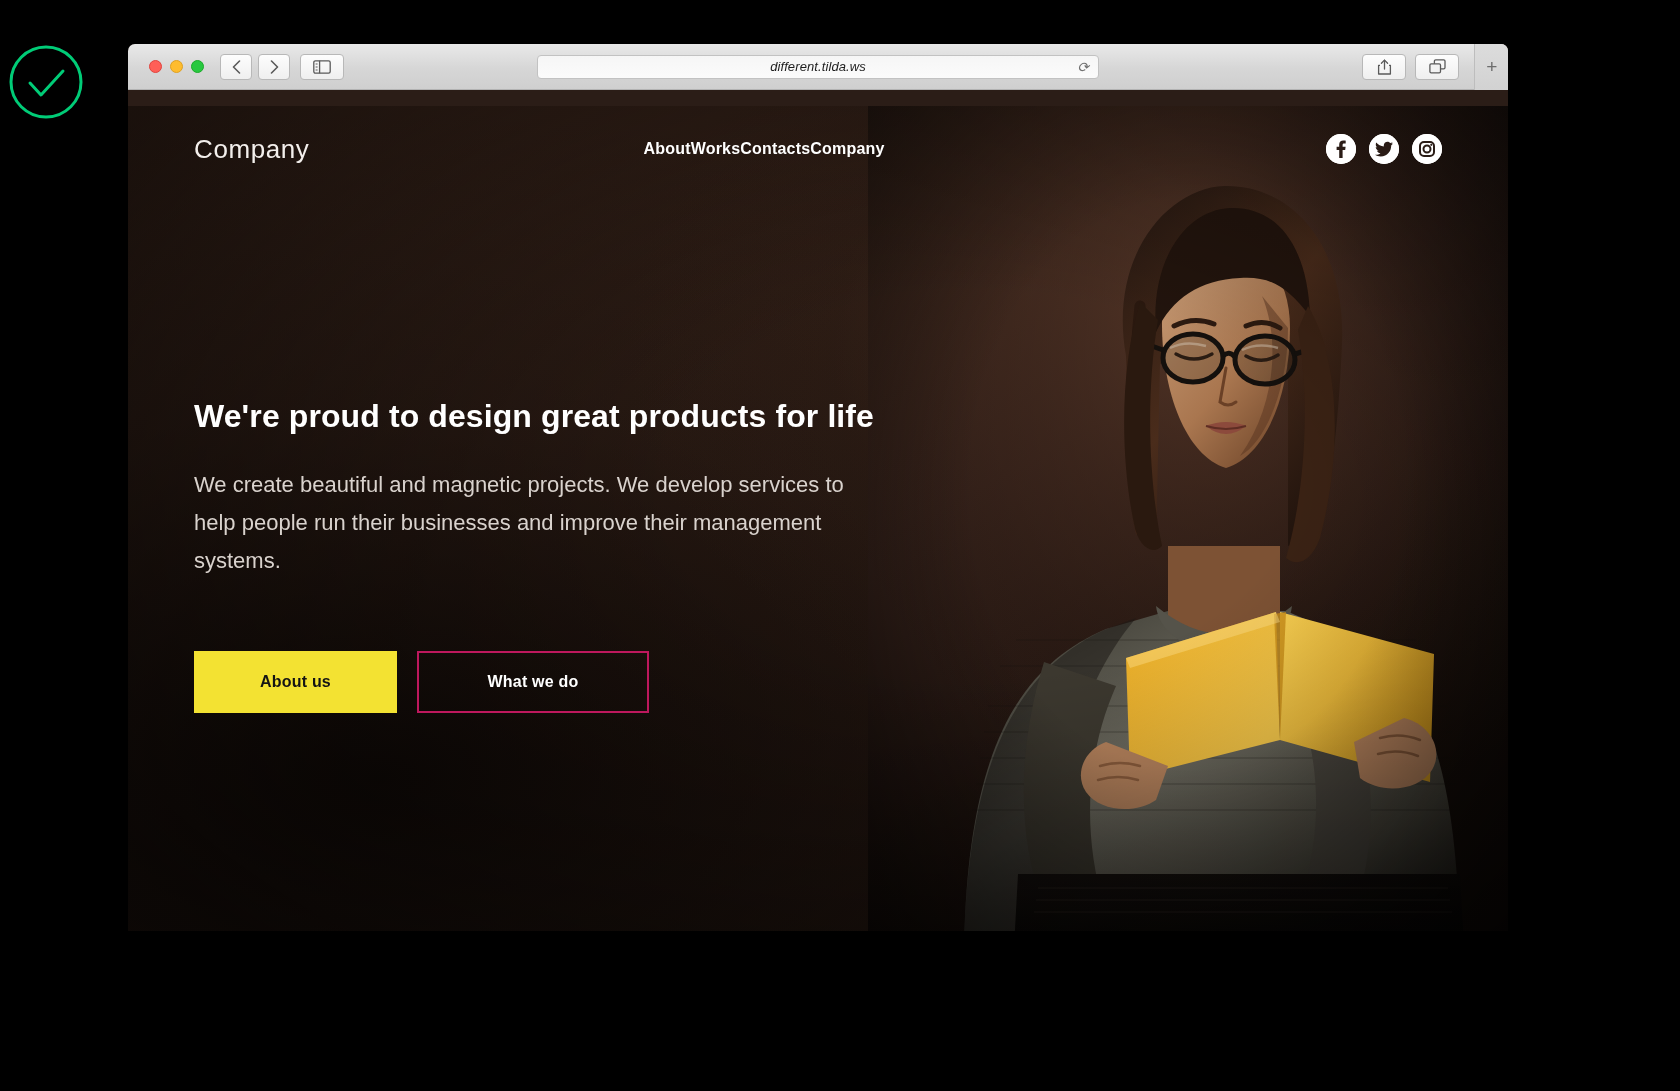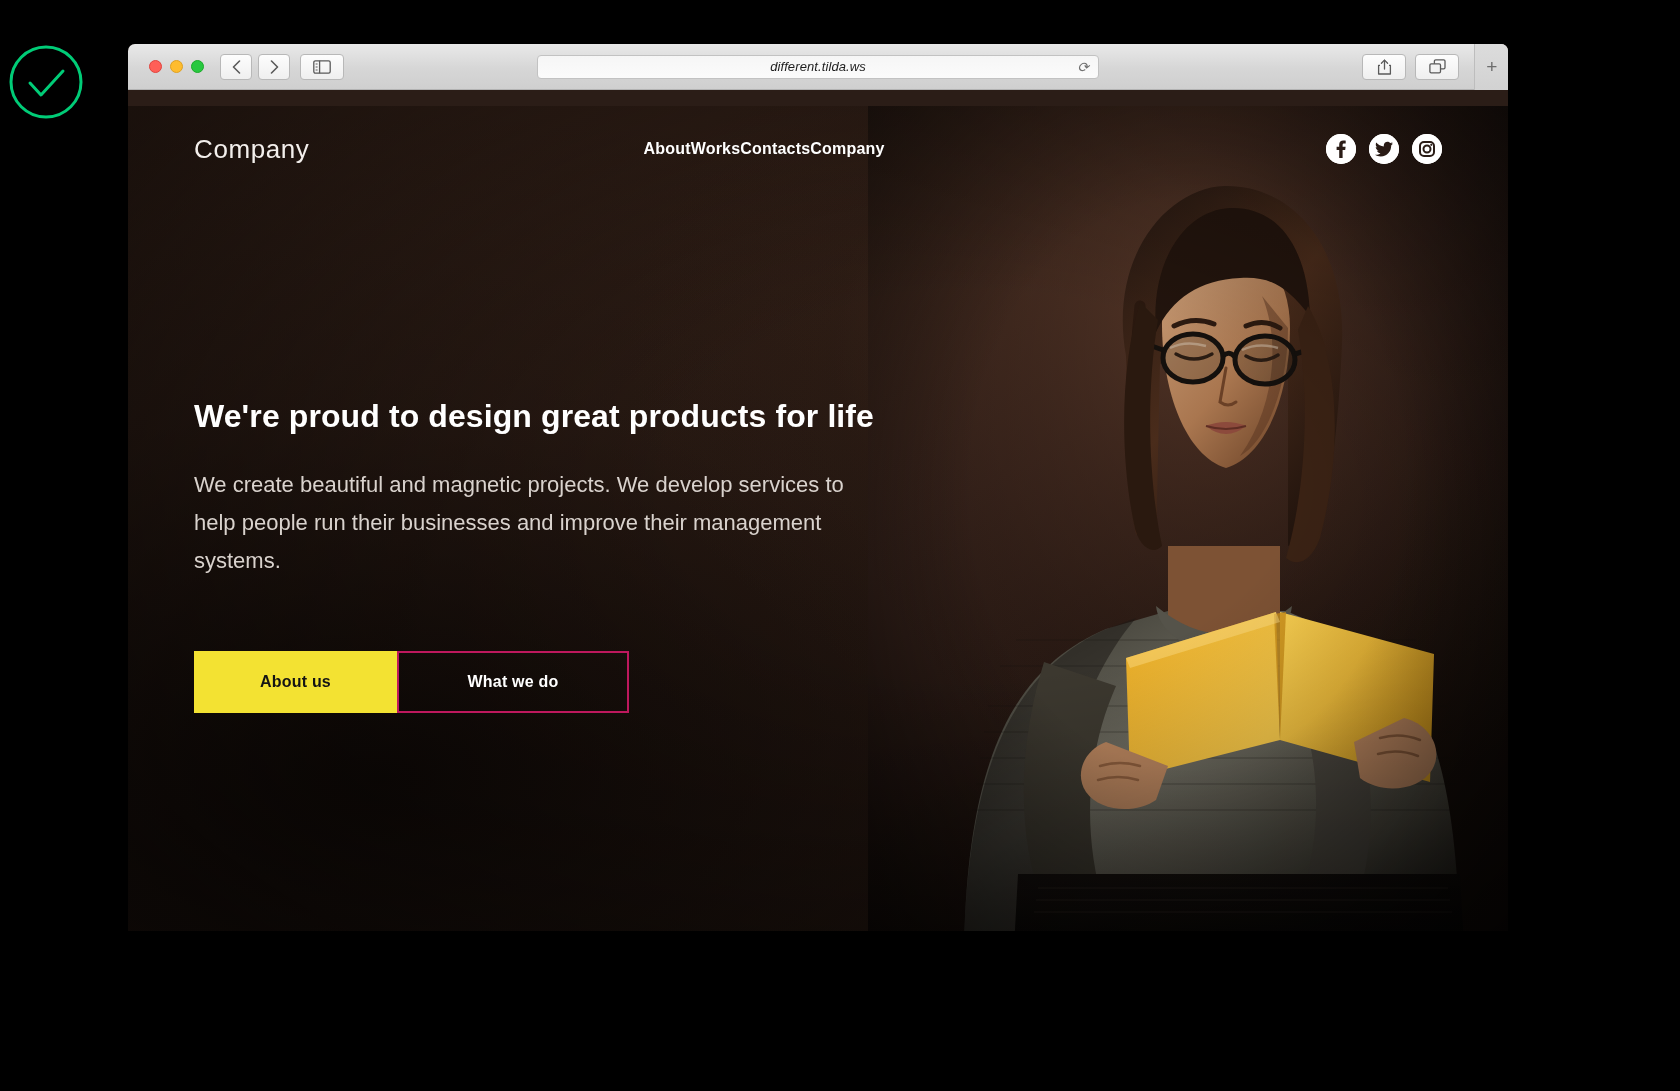--- a/index.html
+++ b/index.html
@@ -208,20 +208,21 @@
     margin-top: 30px;
     color: #d9d2cd;
     font-size: 22px;
     font-weight: 300;
     line-height: 1.72;
     max-width: 672px;
   }
   .hero-buttons {
     margin-top: 72px;
     display: flex;
+    gap: 20px;
   }
   .btn {
     height: 62px;
     display: flex;
     align-items: center;
     justify-content: center;
     font-size: 16px;
     font-weight: 700;
     letter-spacing: 0.2px;
     cursor: pointer;

